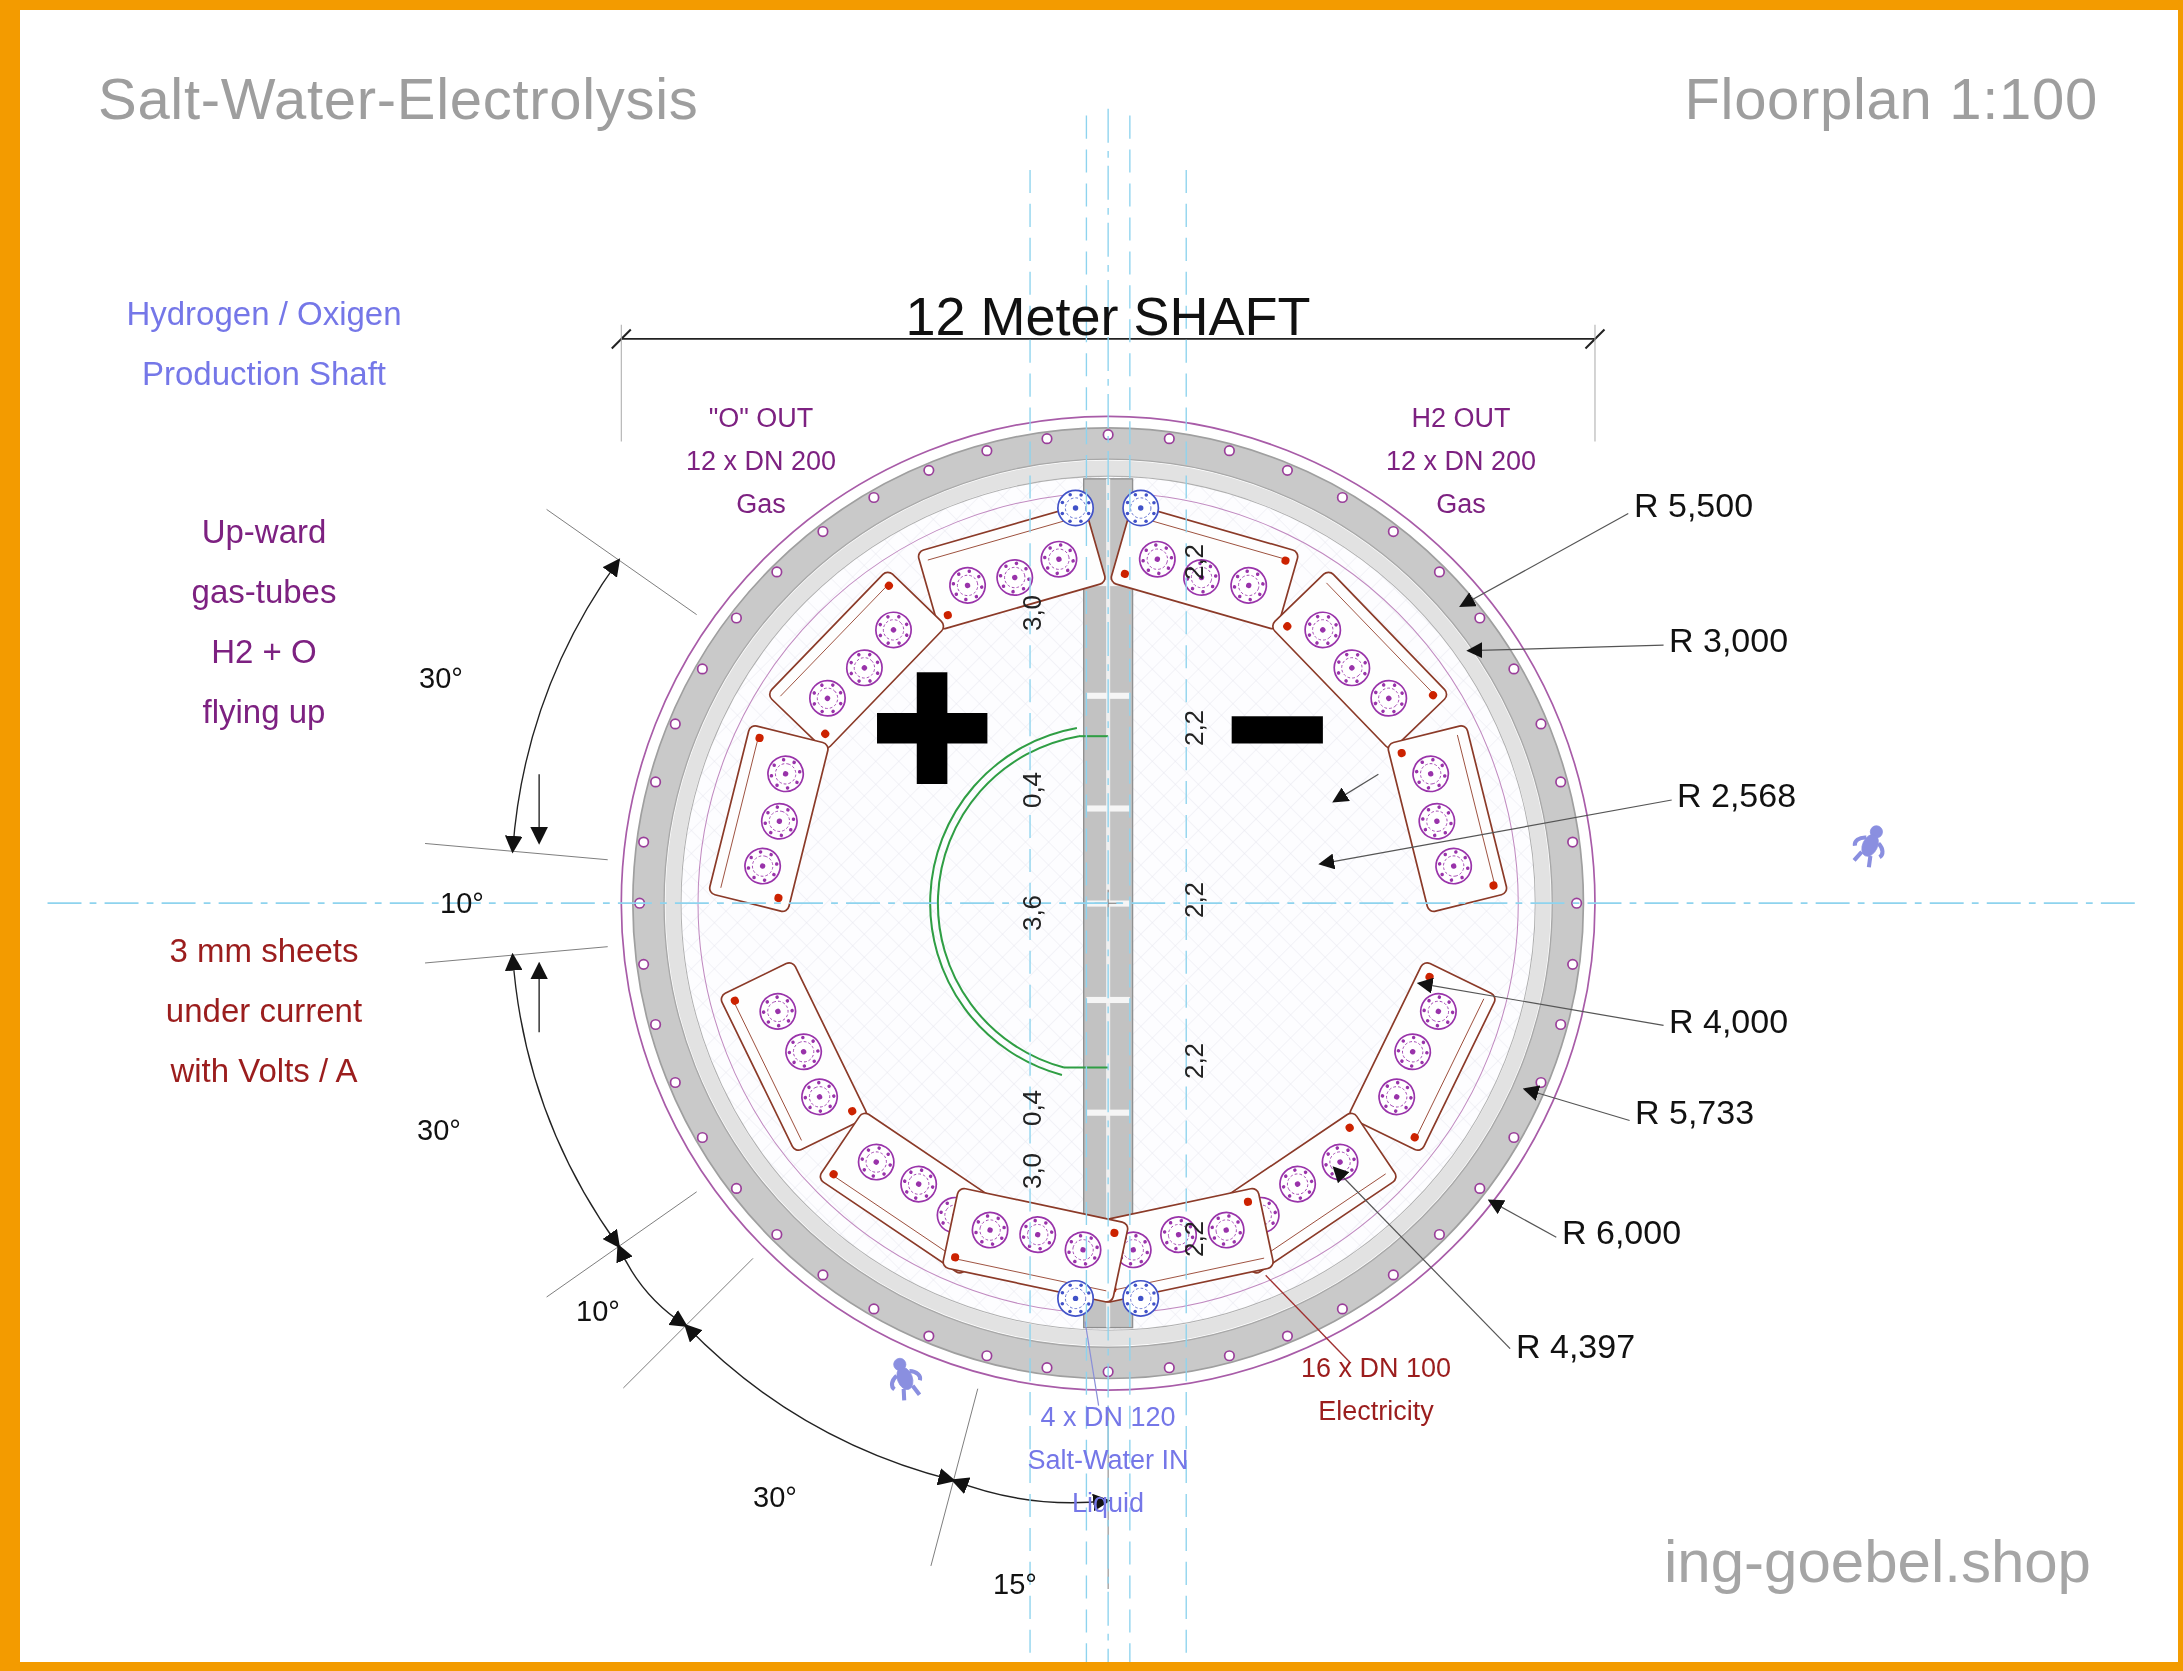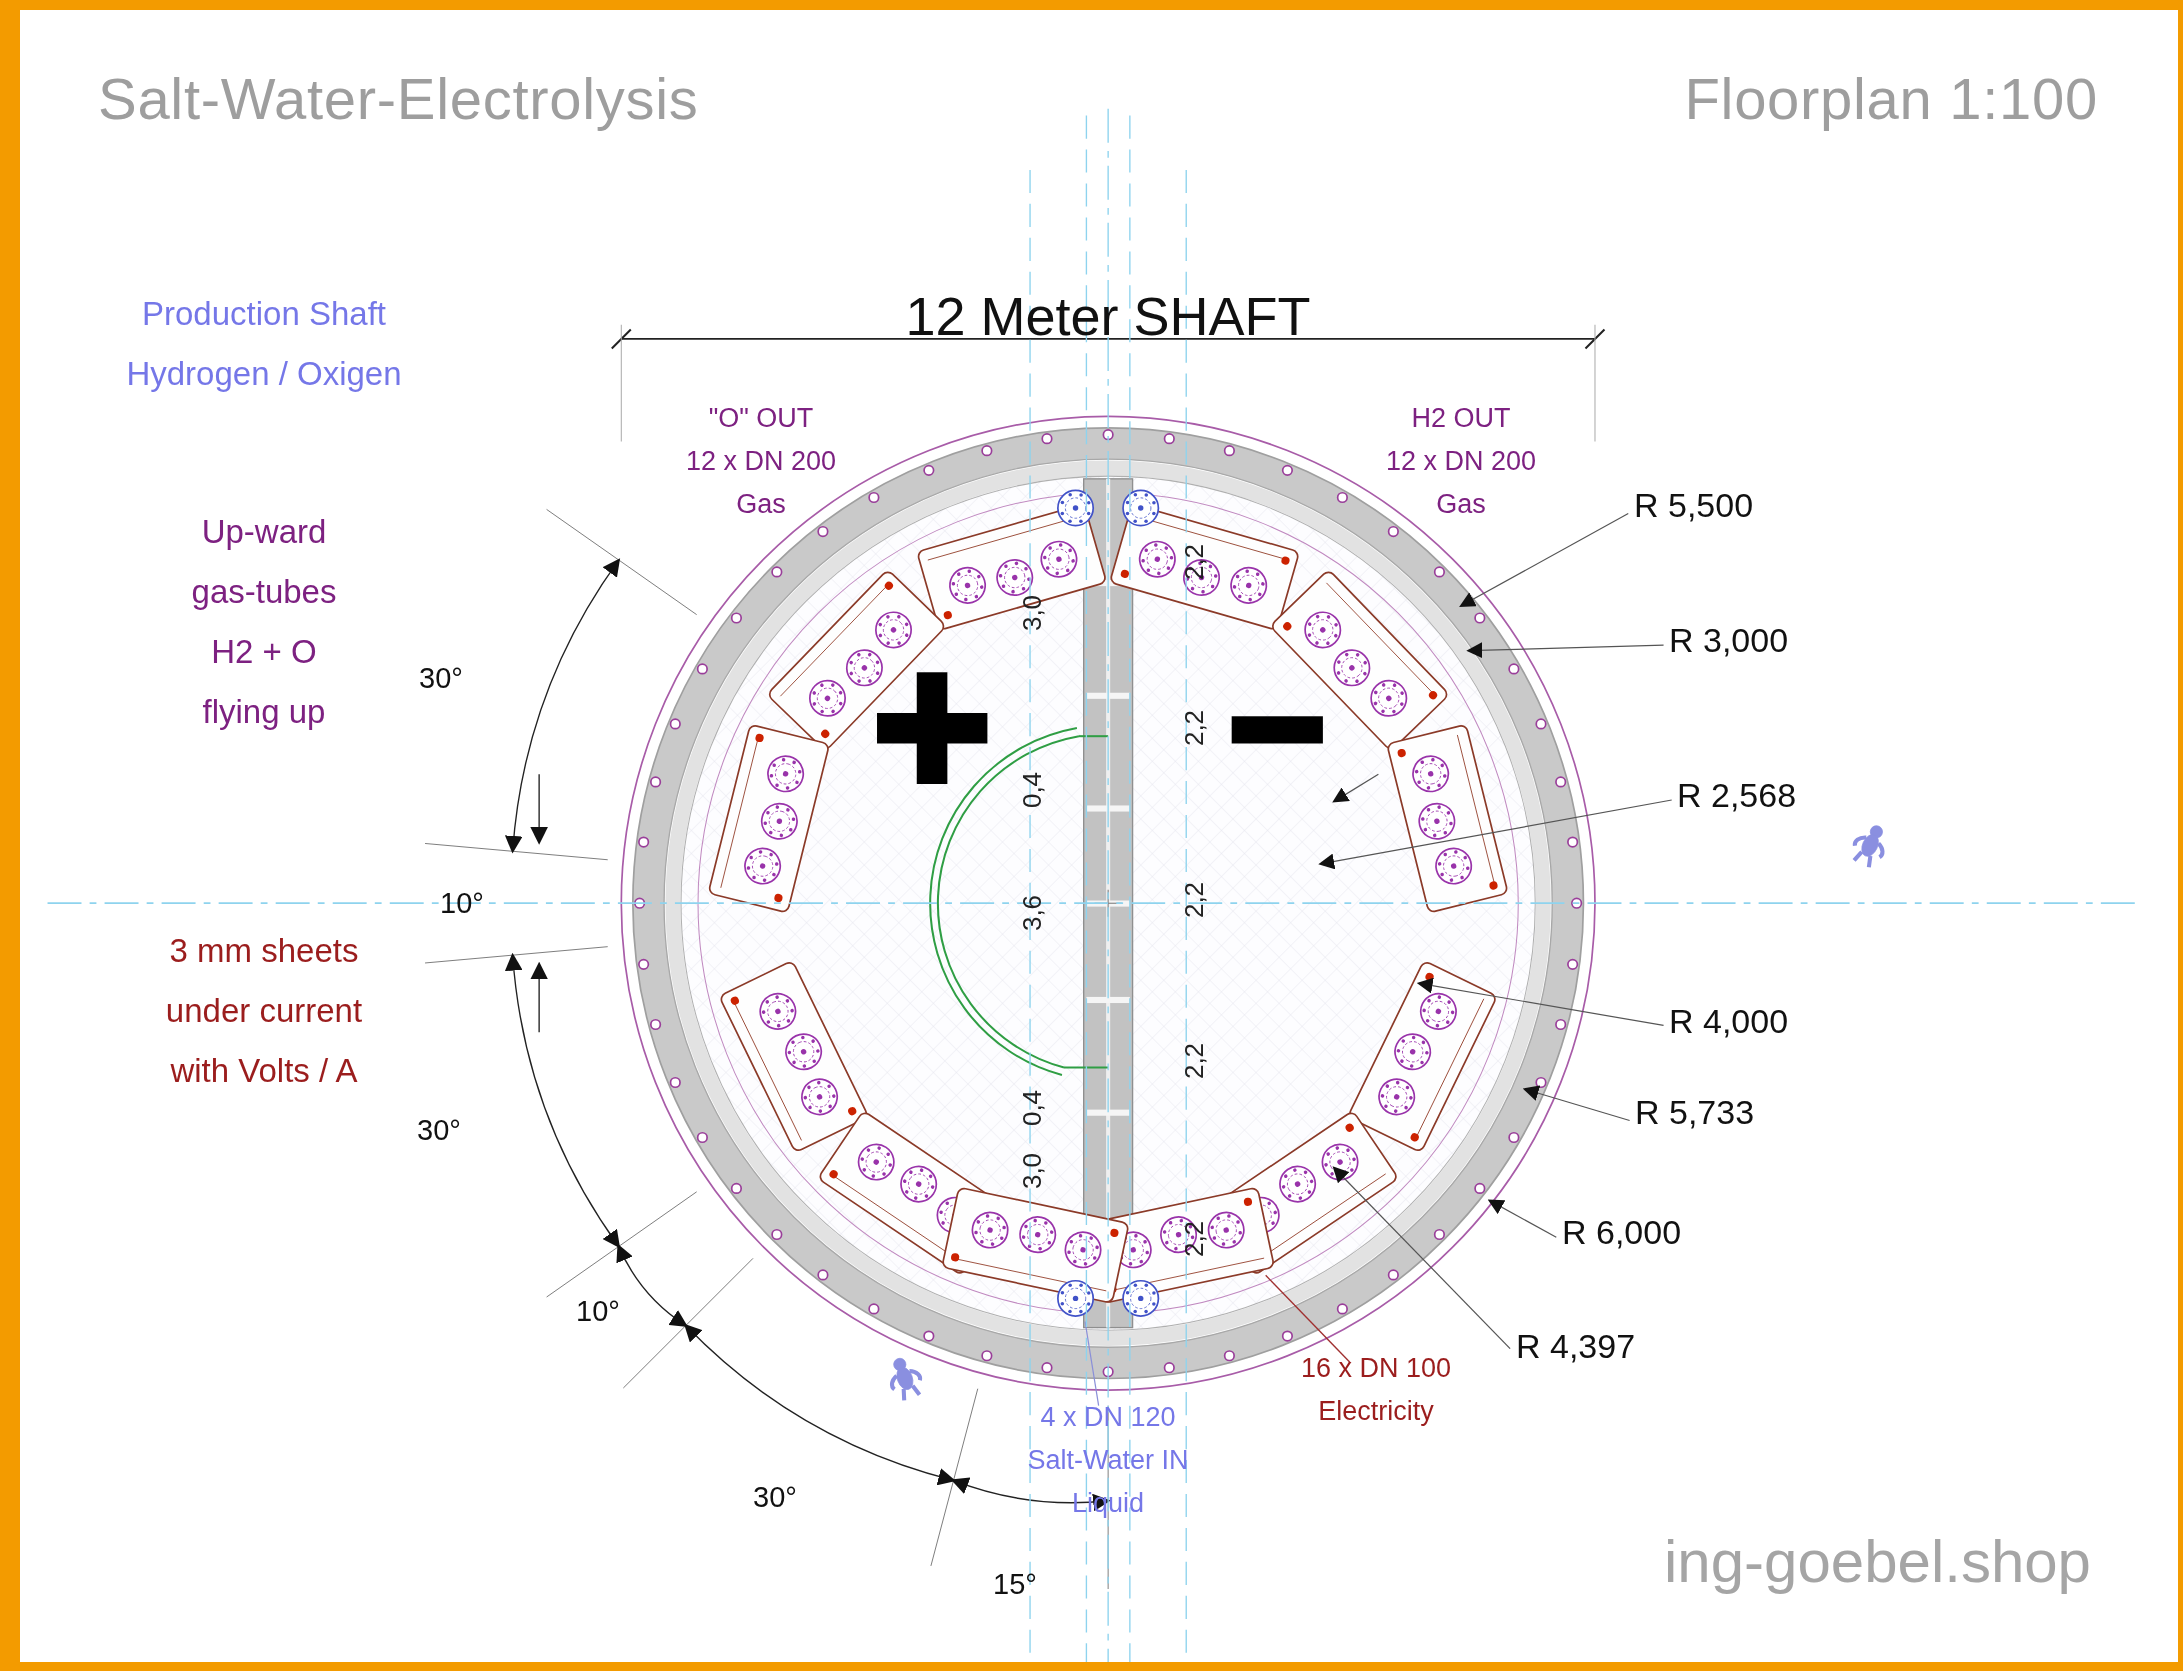--- a/index.html
+++ b/index.html
@@ -796,22 +796,22 @@
 
   <div class="frame" style="left:0;top:0;width:20.4px;height:1672px"></div>
   <div class="frame" style="left:0;top:0;width:2183px;height:9.5px"></div>
   <div class="frame" style="left:0;top:1662px;width:2183px;height:9.5px"></div>
   <div class="frame" style="left:2178px;top:0;width:5.4px;height:1672px"></div>
 
   <div class="lbl big gray" style="left:98px;top:65px">Salt-Water-Electrolysis</div>
   <div class="lbl big gray" style="right:85px;top:65px">Floorplan 1:100</div>
 
   <div class="lbl ctr sideLbl blue" style="left:264px;top:284px">
+    <div>Hydrogen / Oxigen</div>
     <div>Production Shaft</div>
-    <div>Hydrogen / Oxigen</div>
   </div>
   <div class="lbl ctr sideLbl purple" style="left:264px;top:502px">
     <div>Up-ward</div>
     <div>gas-tubes</div>
     <div>H2 + O</div>
     <div>flying up</div>
   </div>
   <div class="lbl ctr sideLbl dred" style="left:264px;top:921px">
     <div>3 mm sheets</div>
     <div>under current</div>

